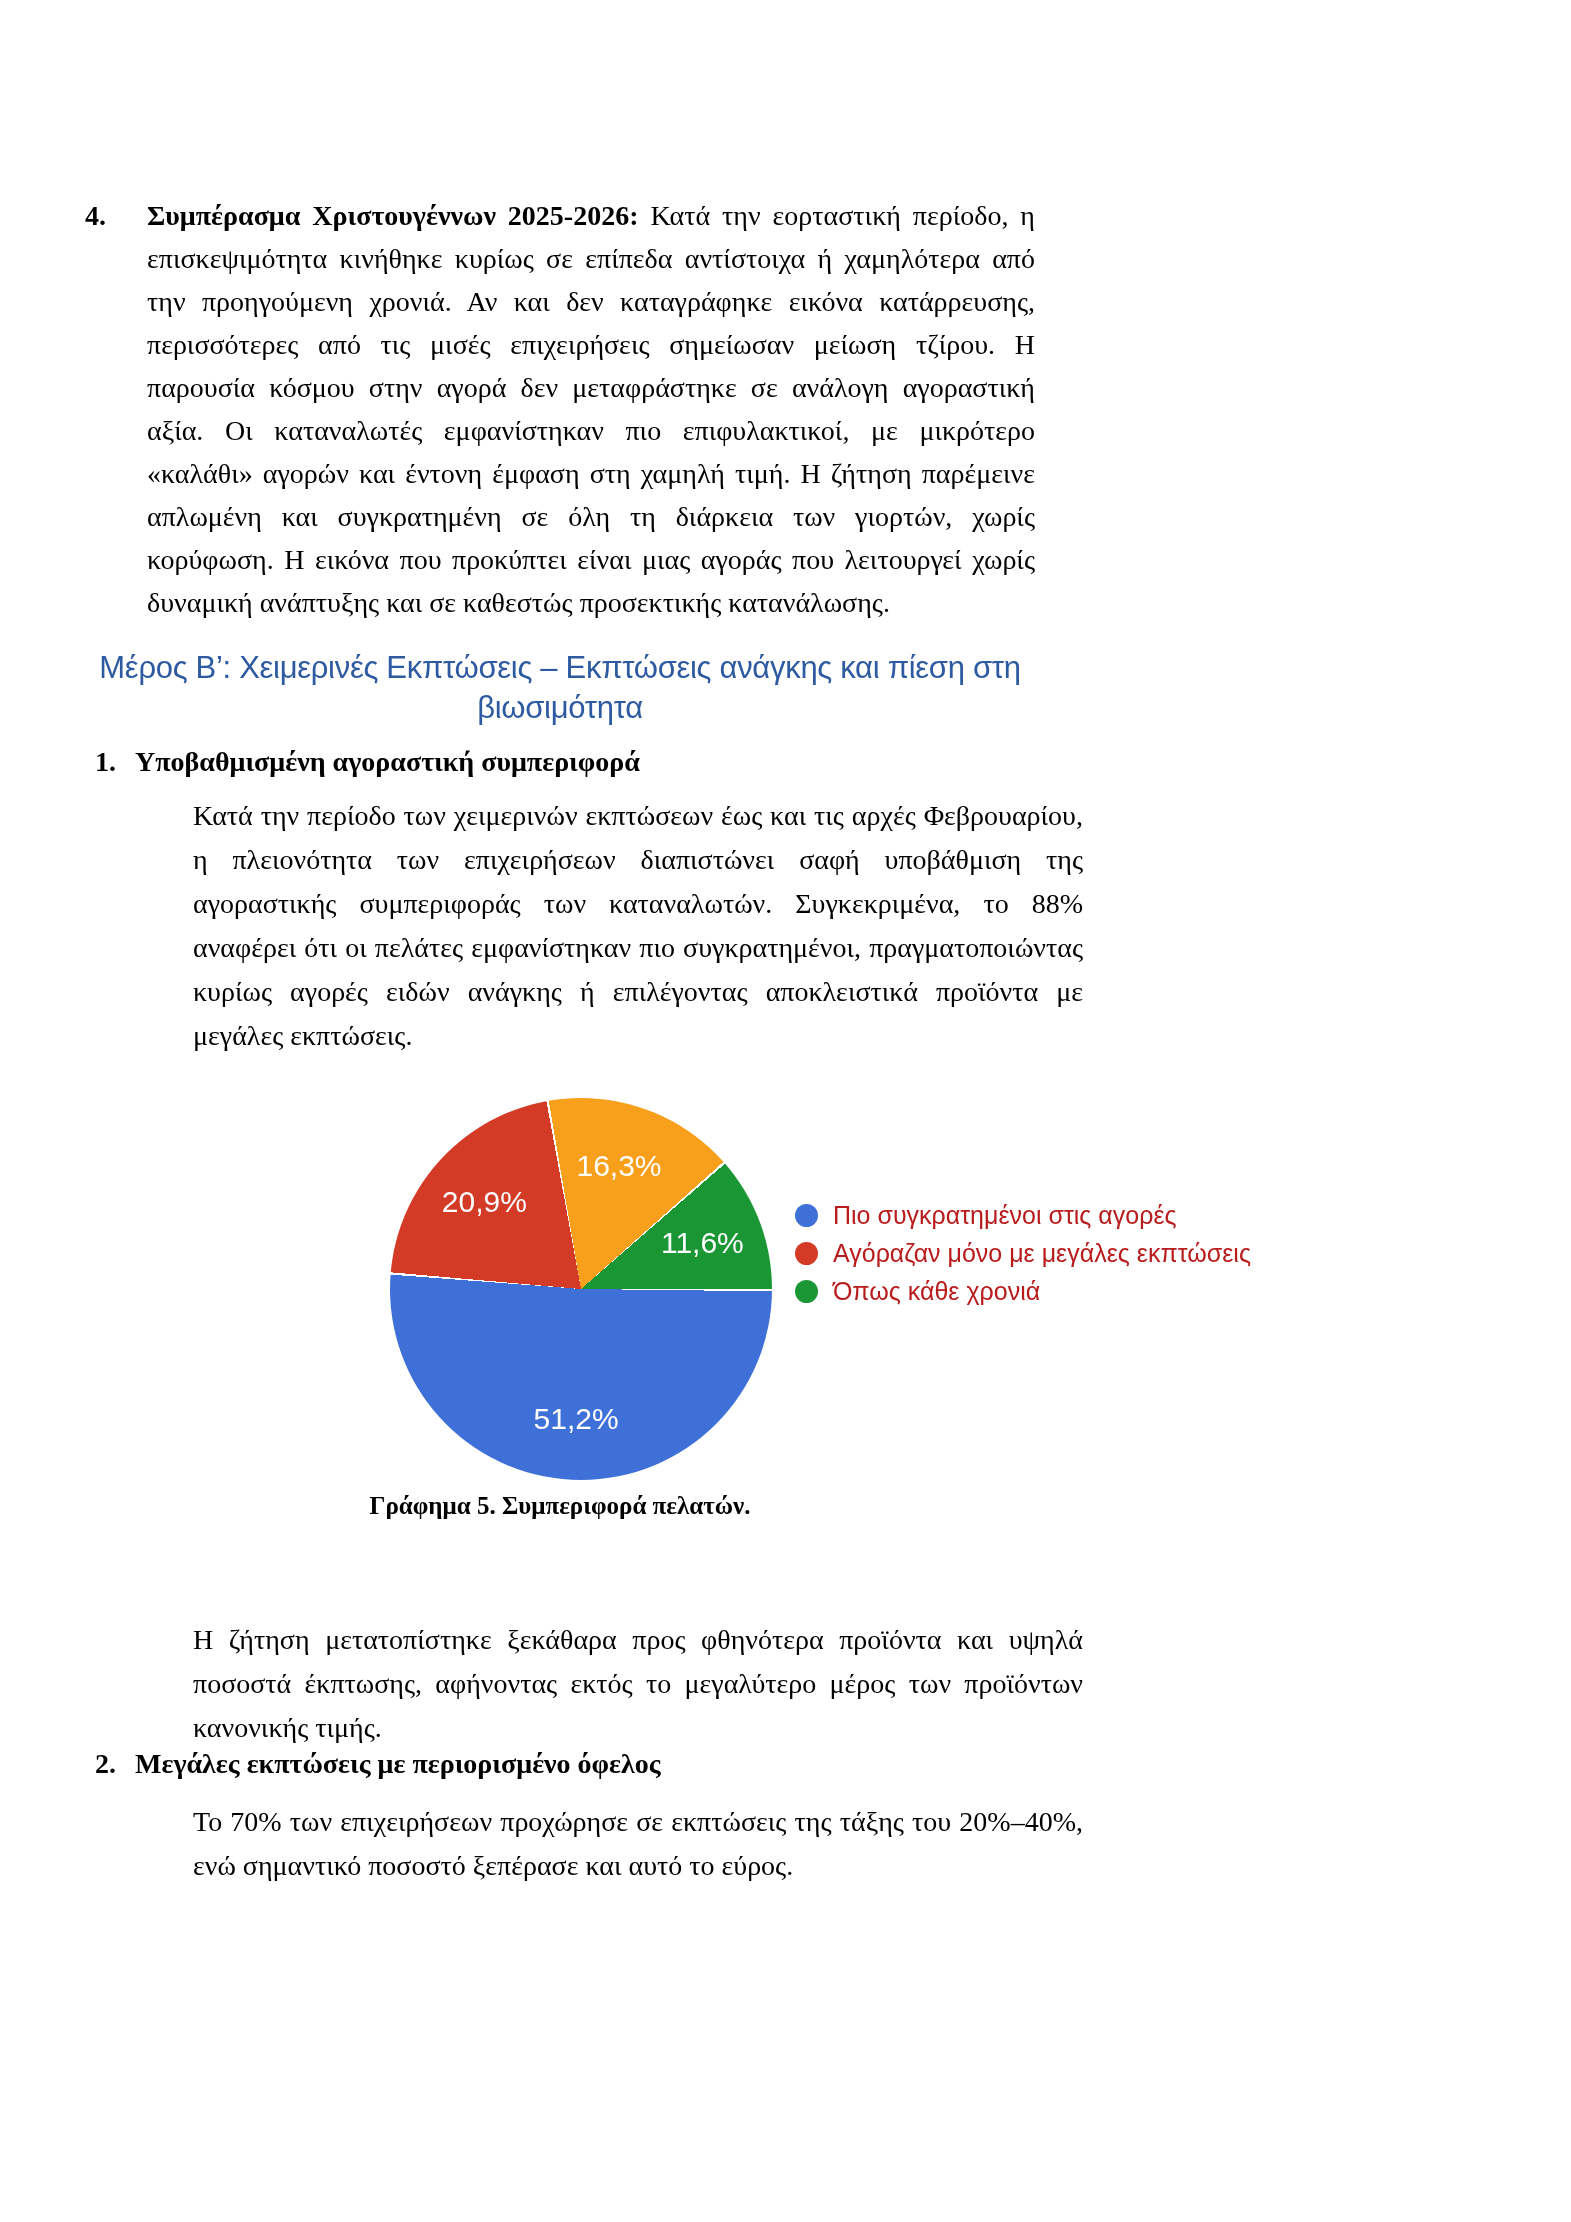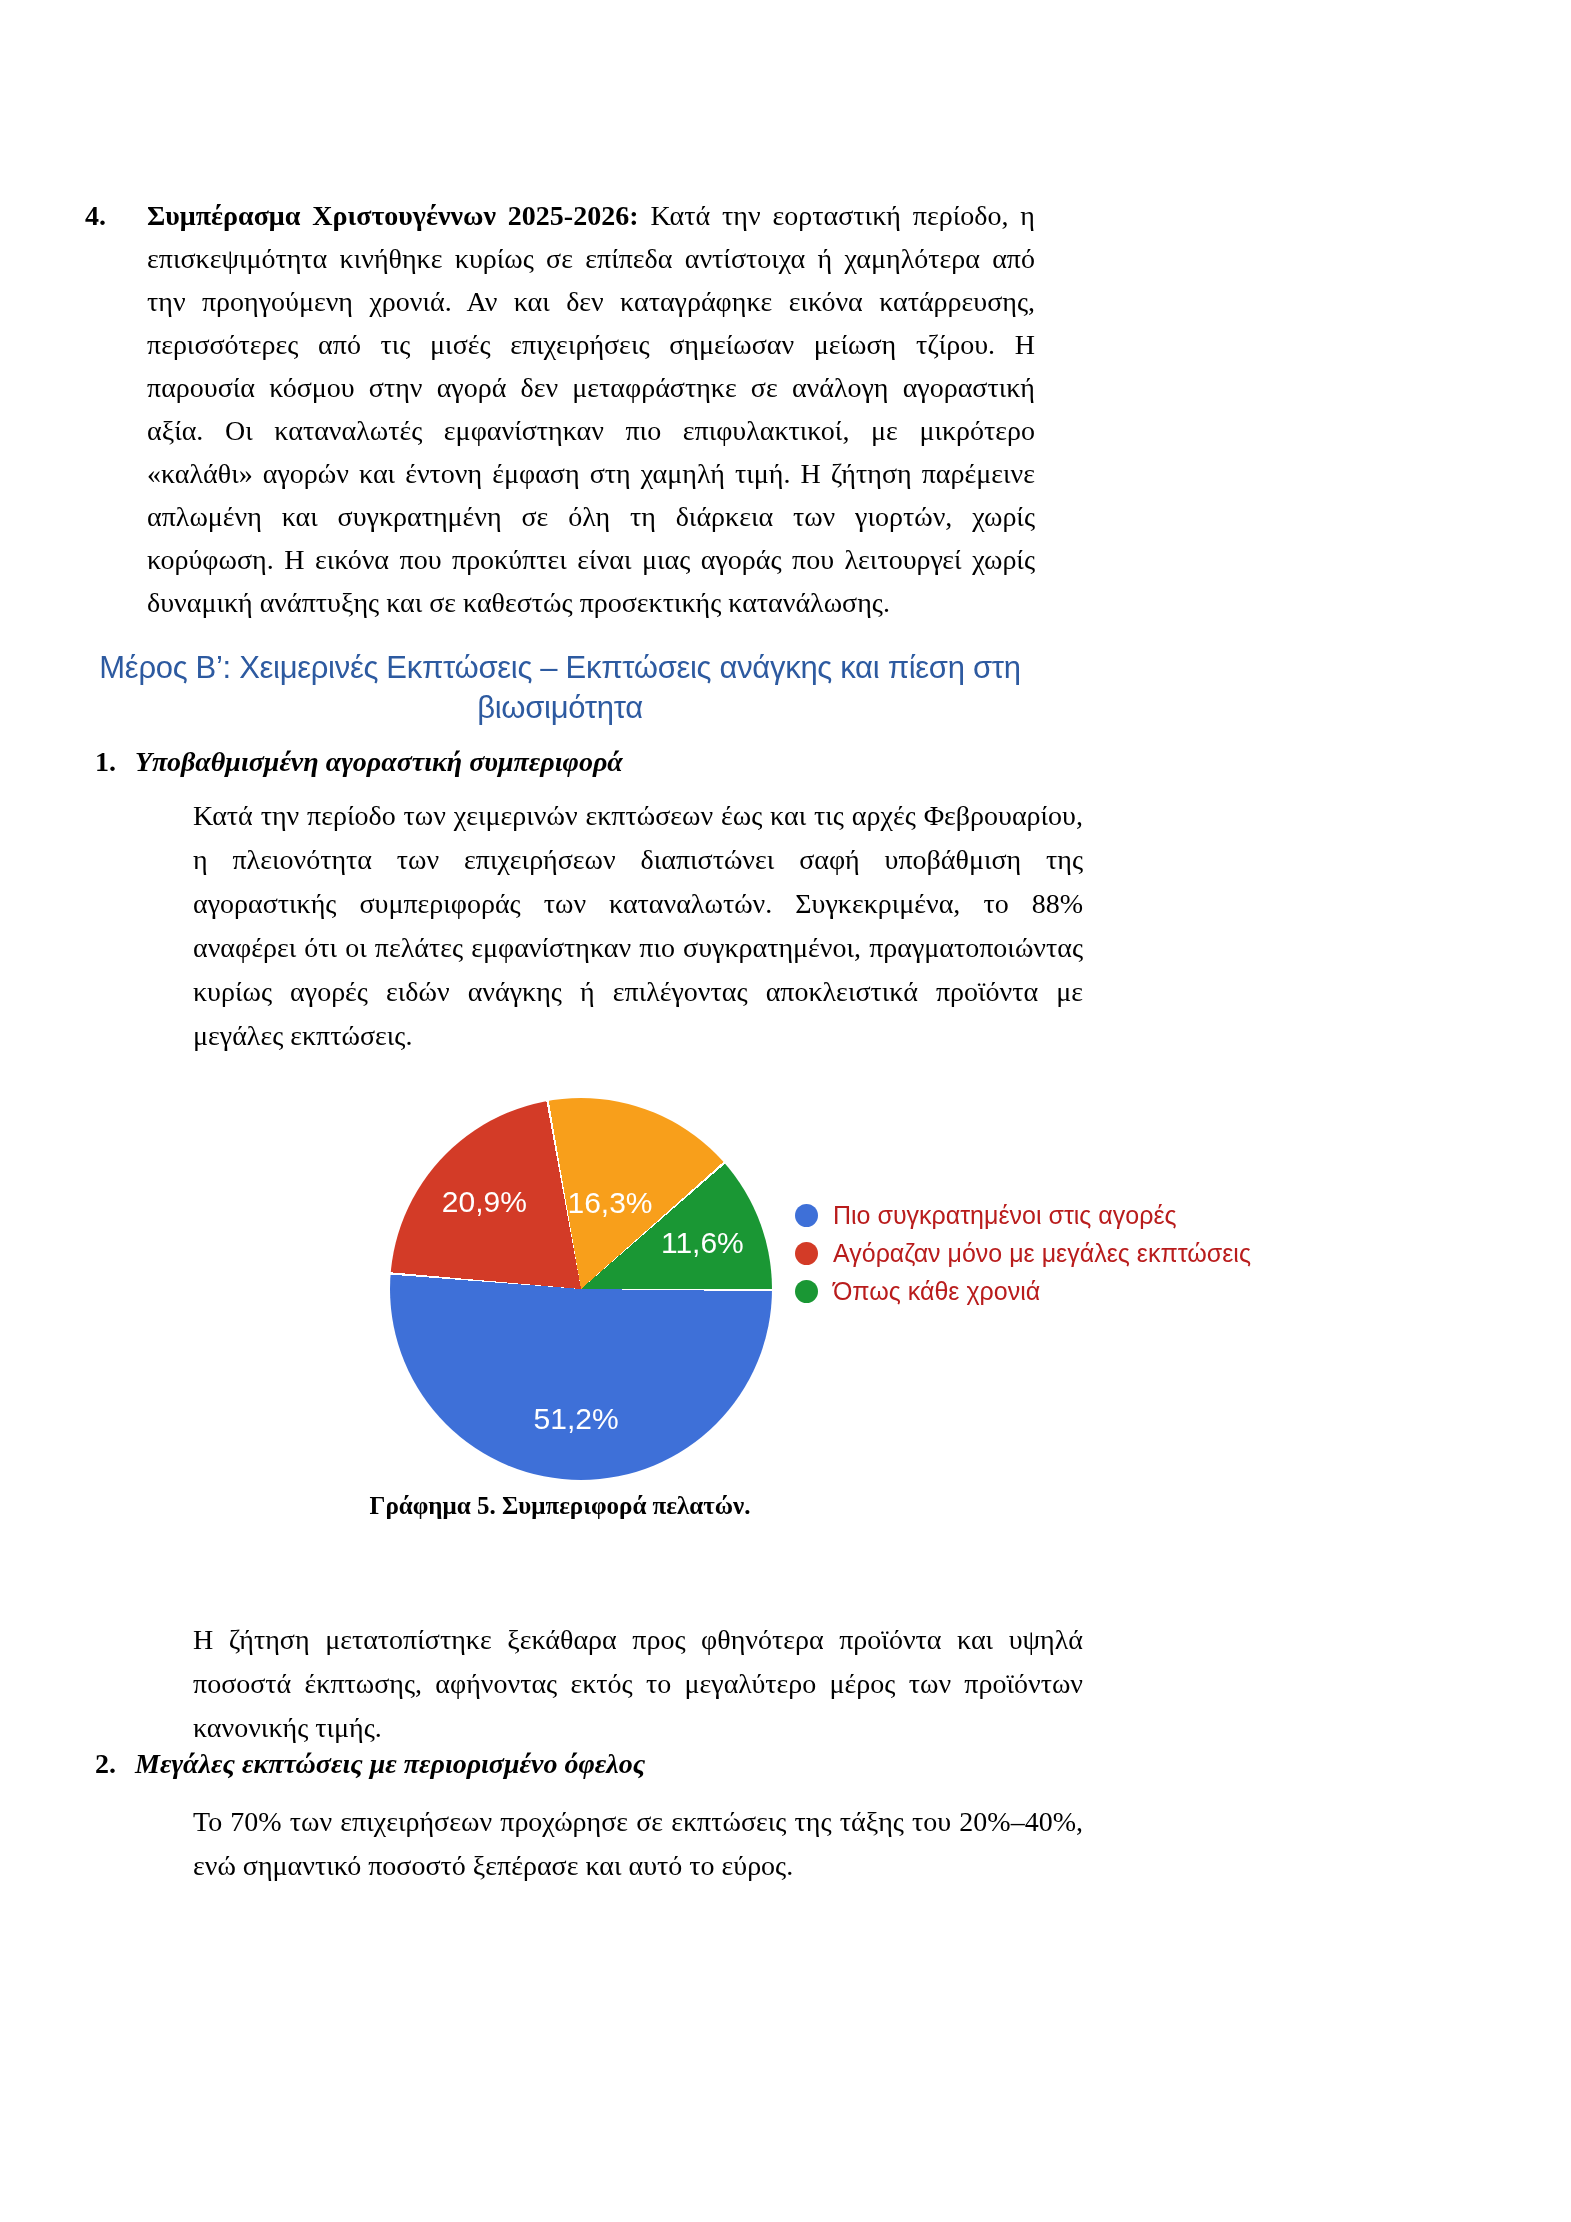--- a/index.html
+++ b/index.html
@@ -14,21 +14,21 @@
     overflow: hidden;
   }
   
   .num-item { position: absolute; display: flex; }
   .num-item .marker {
     width: 40px; flex: 0 0 40px;
     font-weight: bold; font-size: 28px; line-height: 43px;
   }
   .num-item .body { flex: 1; text-align: justify; font-size: 28px; line-height: 43px; margin-left: 22px; }
   .num-item .body .lead { font-weight: bold; }
-  .num-item .title { flex: 1; font-weight: bold; font-size: 28px; line-height: 43px; font-style: italic; }
+  .num-item .title { flex: 1; font-weight: bold; font-size: 28px; line-height: 43px; }
 
   .item4 { left: 85px; top: 194px; width: 950px; }
 
   .part-heading {
     position: absolute; left: 85px; top: 648px; width: 950px;
     text-align: center;
     font-family: "Liberation Sans", sans-serif;
     font-size: 31px; line-height: 40px;
     letter-spacing: -0.3px;
   }
@@ -91,21 +91,21 @@
     <span class="marker">1.</span>
     <span class="title">Υποβαθμισμένη αγοραστική συμπεριφορά</span>
   </div>
 
   <div class="indent-para para1">Κατά την περίοδο των χειμερινών εκπτώσεων έως και τις αρχές Φεβρουαρίου, η πλειονότητα των επιχειρήσεων διαπιστώνει σαφή υποβάθμιση της αγοραστικής συμπεριφοράς των καταναλωτών. Συγκεκριμένα, το 88% αναφέρει ότι οι πελάτες εμφανίστηκαν πιο συγκρατημένοι, πραγματοποιώντας κυρίως αγορές ειδών ανάγκης ή επιλέγοντας αποκλειστικά προϊόντα με μεγάλες εκπτώσεις.</div>
 
   <div class="chart-wrap">
     <div class="pie" style="background: conic-gradient(from 90deg, rgb(255, 255, 255) 0deg, rgb(255, 255, 255) 0.7deg, rgb(62, 112, 216) 0.7deg, rgb(62, 112, 216) 184.32deg, rgb(255, 255, 255) 184.32deg, rgb(255, 255, 255) 185.02deg, rgb(211, 59, 39) 185.02deg, rgb(211, 59, 39) 259.56deg, rgb(255, 255, 255) 259.56deg, rgb(255, 255, 255) 260.26deg, rgb(248, 159, 27) 260.26deg, rgb(248, 159, 27) 318.24deg, rgb(255, 255, 255) 318.24deg, rgb(255, 255, 255) 318.94deg, rgb(26, 151, 52) 318.94deg, rgb(26, 151, 52) 360deg);">
         <span class="pie-label" style="left: 186.105px; top: 320.788px; color: rgb(255, 255, 255);">51,2%</span>
         <span class="pie-label" style="left: 94.3894px; top: 104.194px; color: rgb(255, 255, 255);">20,9%</span>
-        <span class="pie-label" style="left: 220px; top: 68.1224px; color: rgb(255, 255, 255); margin-top: 37px;">16,3%</span>
+        <span class="pie-label" style="left: 229px; top: 68.1224px; color: rgb(255, 255, 255);">16,3%</span>
         <span class="pie-label" style="left: 312.351px; top: 144.709px; color: rgb(255, 255, 255);">11,6%</span>
       </div>
     <div class="legend">
         <div class="legend-row">
           <span class="legend-dot" style="background: rgb(62, 112, 216);"></span>
           <span class="legend-label">Πιο συγκρατημένοι στις αγορές</span>
         </div>
         <div class="legend-row">
           <span class="legend-dot" style="background: rgb(211, 59, 39);"></span>
           <span class="legend-label">Αγόραζαν μόνο με μεγάλες εκπτώσεις</span>

